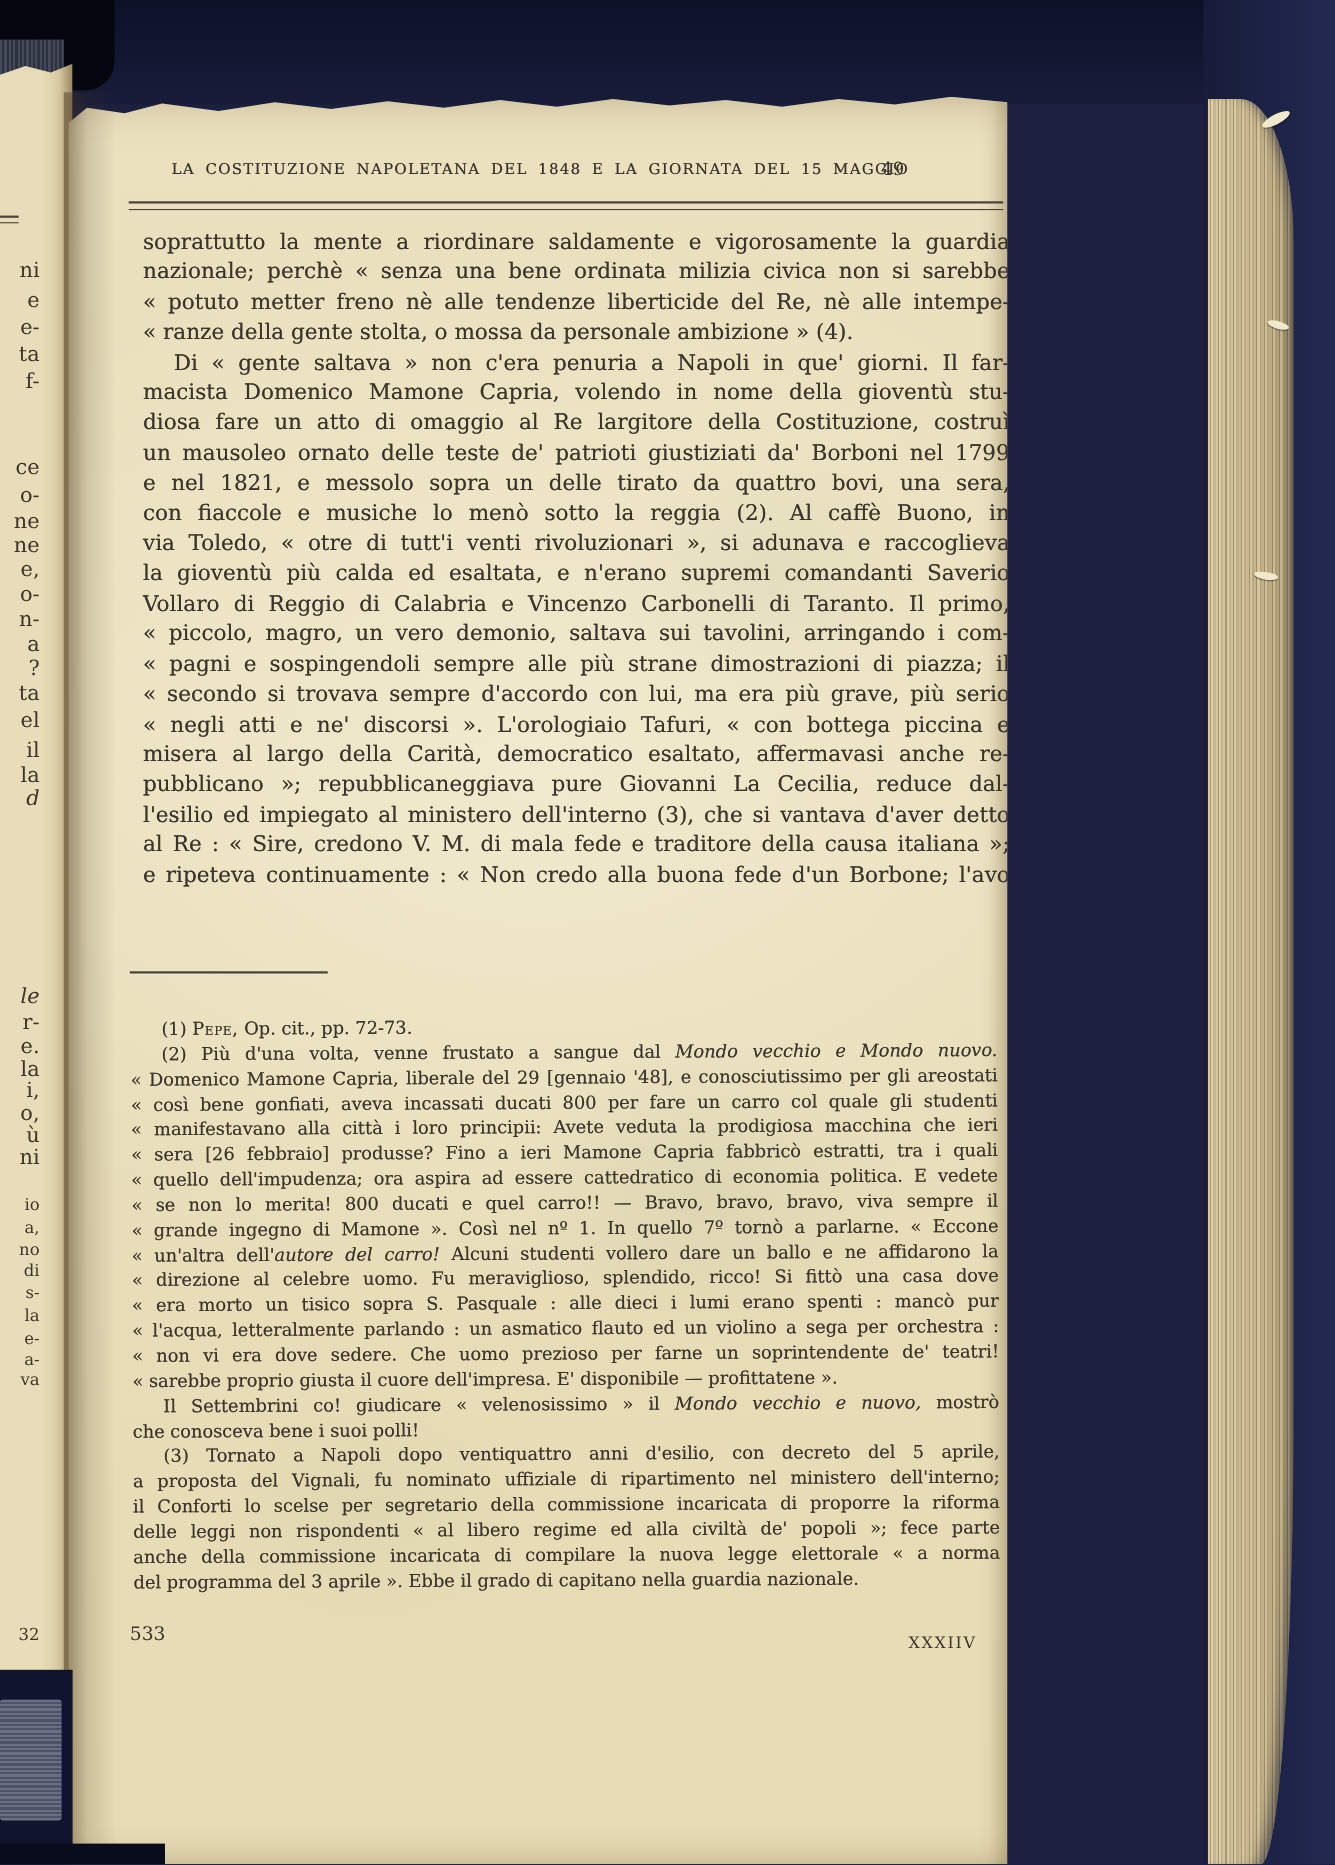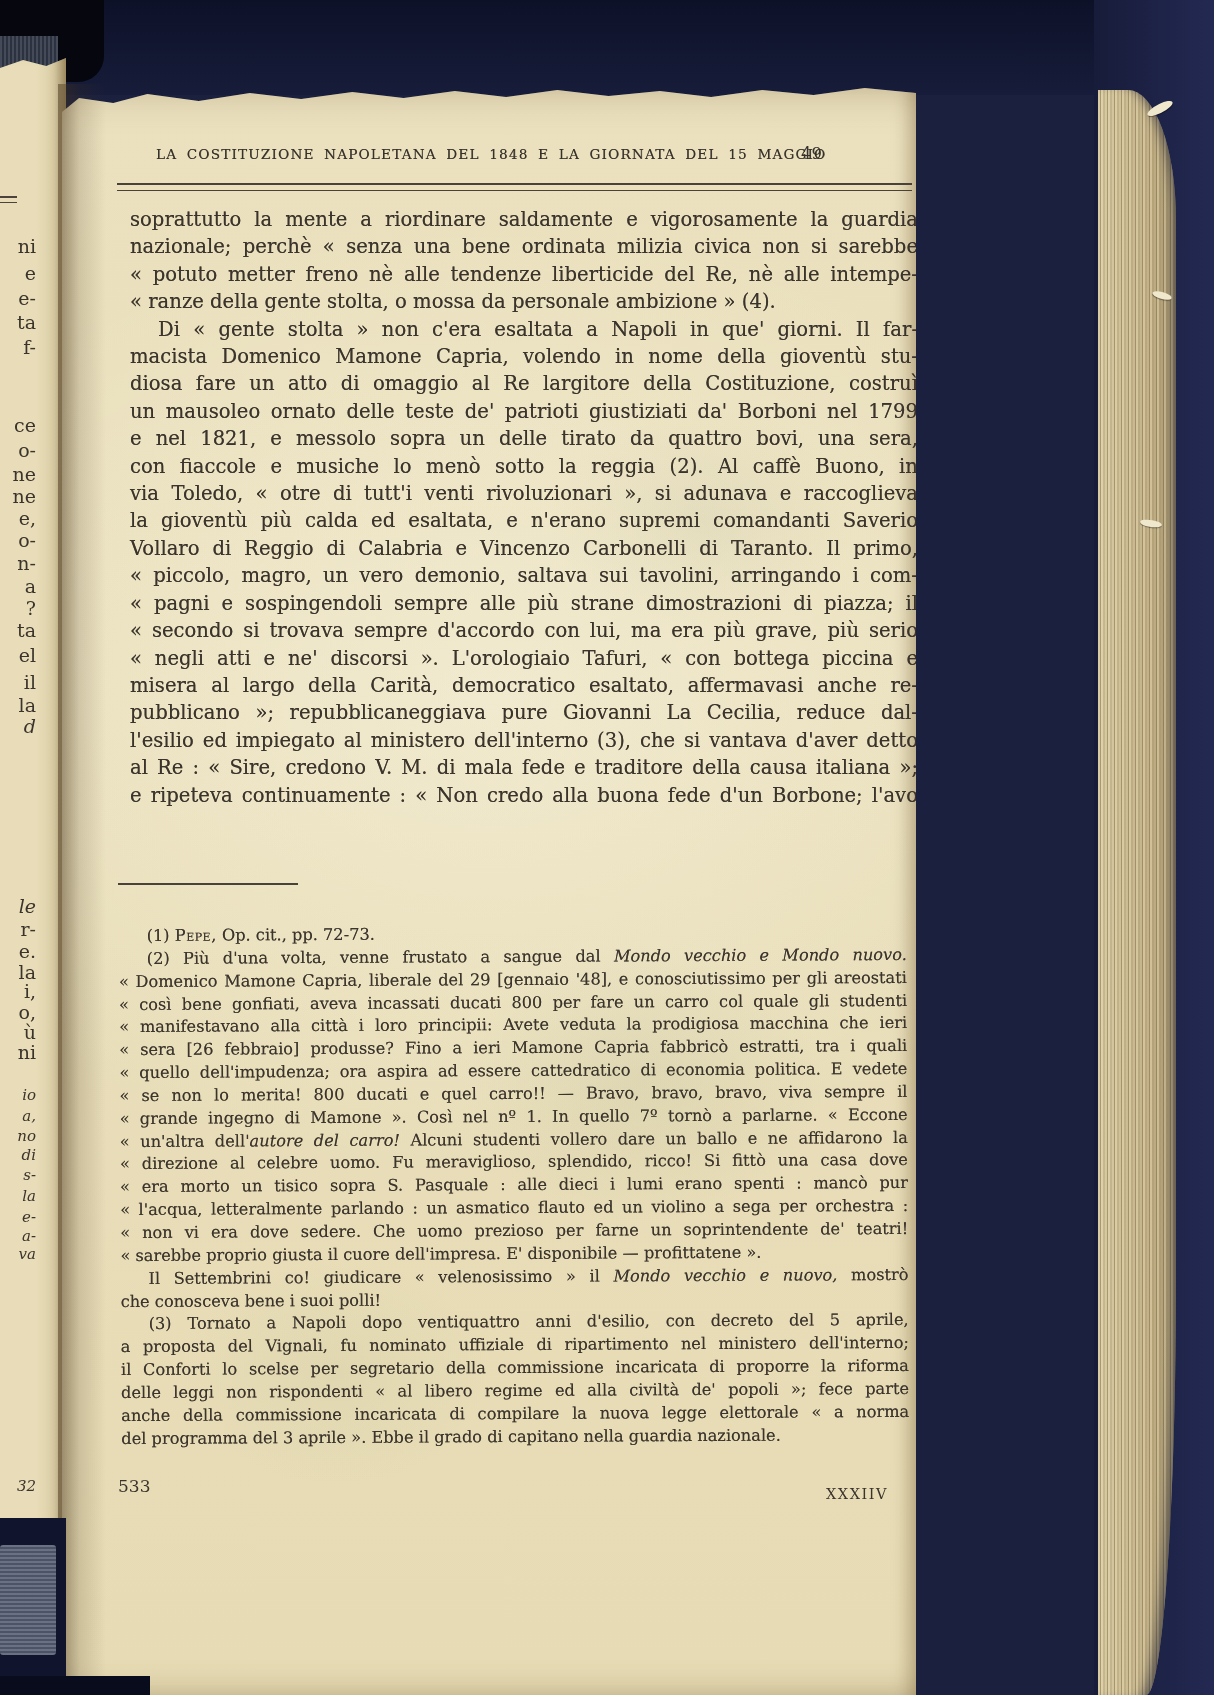--- a/index.html
+++ b/index.html
@@ -17,21 +17,21 @@
   .cloth-bottom{position:absolute;left:0;top:1545px;width:56px;height:110px;opacity:.85;border-radius:3px;
     background:repeating-linear-gradient(0deg,#7a8193 0 2px,#575e6f 2px 4px);}
   .bb-strip{position:absolute;left:0;top:1676px;width:150px;height:19px;background:#090c1d;}
 
   .left-paper{position:absolute;left:0;top:56px;width:66px;height:1478px;
     background:linear-gradient(90deg,#e8ddb8 55%,#dccfa8 82%,#c6b588);
     box-shadow:inset -10px 0 14px -6px rgba(92,70,36,.55);
     clip-path:polygon(0 12px,35% 4px,70% 10px,100% 2px,100% 100%,0 100%);}
   .left-strip{position:absolute;left:0;top:0;width:66px;height:1695px;color:#3b342c;}
   .frag{position:absolute;left:0;width:36px;text-align:right;font-size:19px;line-height:20px;}
-  .frag.small{font-size:15px;font-style:italic;}
+  .frag.small{font-size:15px;}
   .frag.it{font-style:italic;}
   .frag-rule{position:absolute;left:0;top:196px;width:17px;height:4px;
     border-top:2px solid #4a443c;border-bottom:1.5px solid #4a443c;}
 
   .fore-edge{position:absolute;left:1098px;top:90px;width:78px;height:1605px;
     background:
       repeating-linear-gradient(90deg,rgba(120,100,62,0) 0 2px,rgba(112,94,58,.45) 2px 3px,rgba(232,218,178,.4) 3px 5px,rgba(150,130,88,.25) 5px 7px),
       linear-gradient(90deg,#d9cca4,#c3b289 65%,#a4946d);
     border-top-right-radius:48px 130px;border-bottom-right-radius:30px 420px;
     box-shadow:inset -10px 0 10px -6px rgba(18,22,46,.5);}
@@ -100,21 +100,21 @@
       <span class="running-title">LA COSTITUZIONE NAPOLETANA DEL 1848 E LA GIORNATA DEL 15 MAGGIO</span>
       <span class="pageno">49</span>
     </div>
     <div class="double-rule"></div>
 
     <div class="body-text">
         <div class="line">soprattutto la mente a riordinare saldamente e vigorosamente la guardia</div>
         <div class="line">nazionale; perchè « senza una bene ordinata milizia civica non si sarebbe</div>
         <div class="line">« potuto metter freno nè alle tendenze liberticide del Re, nè alle intempe-</div>
         <div class="line nj">« ranze della gente stolta, o mossa da personale ambizione » (4).</div>
-        <div class="line ind">Di « gente stolta » non c'era esaltata a Napoli in que' giorni. Il far-</div>
+        <div class="line ind">Di « gente saltava » non c'era penuria a Napoli in que' giorni. Il far-</div>
         <div class="line">macista Domenico Mamone Capria, volendo in nome della gioventù stu-</div>
         <div class="line">diosa fare un atto di omaggio al Re largitore della Costituzione, costruì</div>
         <div class="line">un mausoleo ornato delle teste de' patrioti giustiziati da' Borboni nel 1799</div>
         <div class="line">e nel 1821, e messolo sopra un delle tirato da quattro bovi, una sera,</div>
         <div class="line">con fiaccole e musiche lo menò sotto la reggia (2). Al caffè Buono, in</div>
         <div class="line">via Toledo, « otre di tutt'i venti rivoluzionari », si adunava e raccoglieva</div>
         <div class="line">la gioventù più calda ed esaltata, e n'erano supremi comandanti Saverio</div>
         <div class="line">Vollaro di Reggio di Calabria e Vincenzo Carbonelli di Taranto. Il primo,</div>
         <div class="line">« piccolo, magro, un vero demonio, saltava sui tavolini, arringando i com-</div>
         <div class="line">« pagni e sospingendoli sempre alle più strane dimostrazioni di piazza; il</div>

